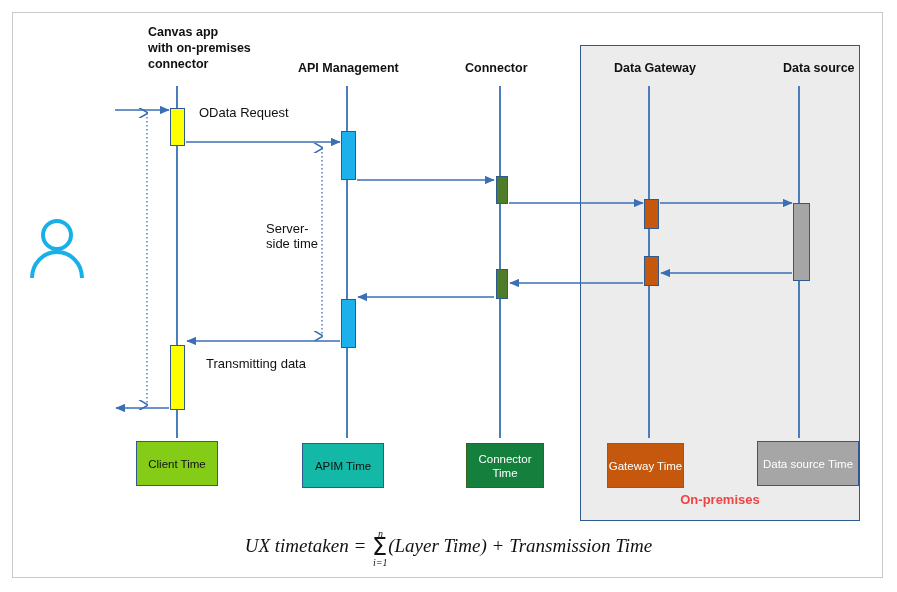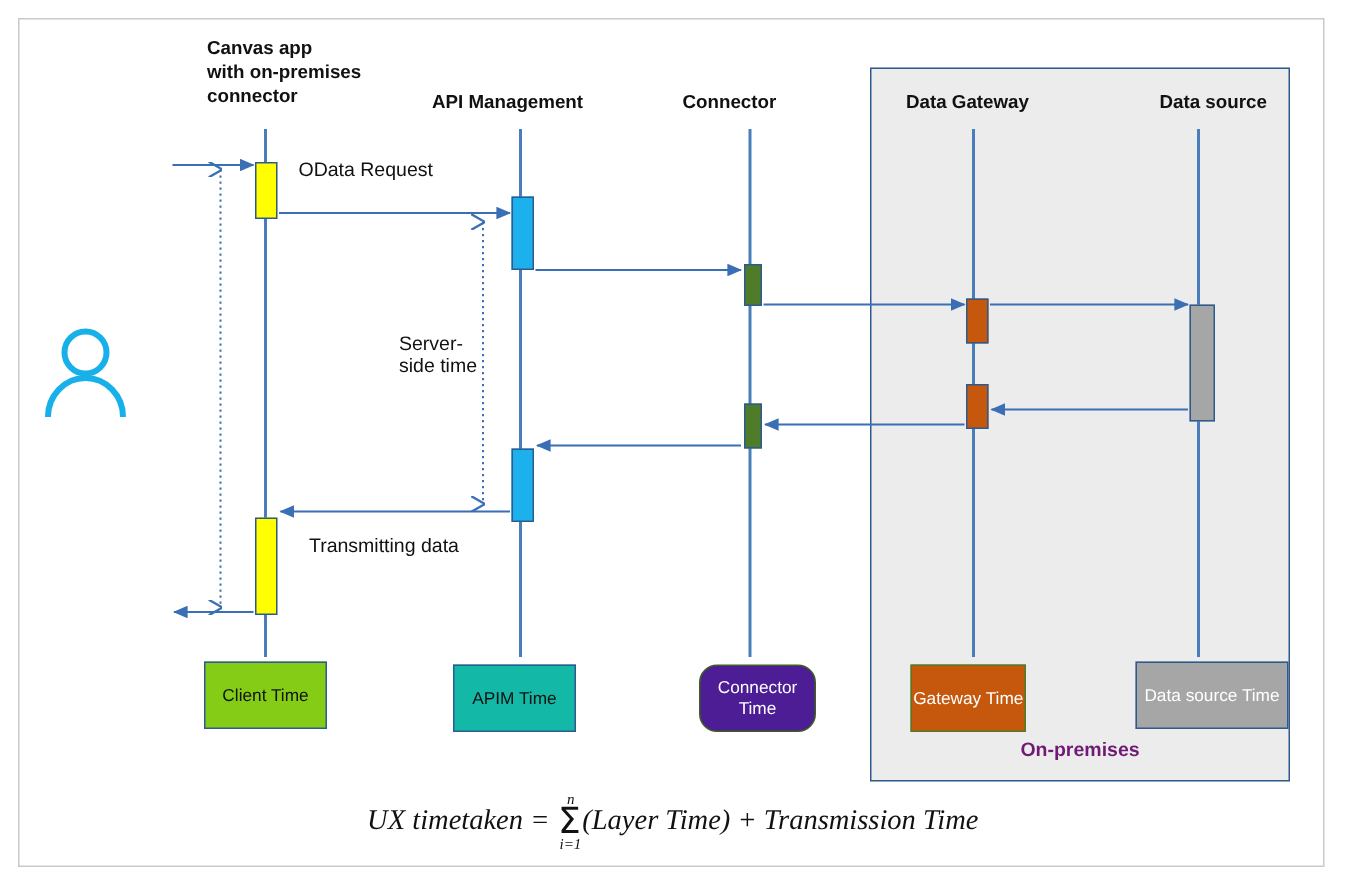--- a/index.html
+++ b/index.html
@@ -39,30 +39,31 @@
     box-sizing: border-box;
   }
   #onprem-label {
     position: absolute;
     left: 580px;
     top: 492px;
     width: 280px;
     text-align: center;
     font-size: 13px;
     font-weight: bold;
-    color: #701a75;
+    color: #ef4444;
   }
   
   .col-header {
     position: absolute;
     font-size: 12.5px;
     font-weight: bold;
     color: #111111;
     line-height: 16px;
     white-space: pre-line;
+    margin-left: 10px;
   }
   
   .lifeline {
     position: absolute;
     width: 2px;
     background: #4a7ebb;
   }
   
   .act {
     position: absolute;
@@ -81,21 +82,21 @@
     border: 1.5px solid #2e5b8f;
     display: flex;
     align-items: center;
     justify-content: center;
     text-align: center;
     font-size: 11.5px;
     line-height: 14px;
   }
   .legend-box.yellow { background: #84cc16; color: #111111; }
   .legend-box.blue   { background: #14b8a6; color: #111111; }
-  .legend-box.green  { background: #4c1d95; color: #ffffff; border-color:#3d6020;border-radius:12px; }
+  .legend-box.green  { background: #15803d; color: #ffffff; border-color:#3d6020; }
   .legend-box.orange { background: #c5580c; color: #ffffff; border-color:#4f7c28; }
   .legend-box.gray   { background: #a6a6a6; color: #ffffff; }
   
   .msg-svg {
     position: absolute;
     overflow: visible;
   }
   
   .anno {
     position: absolute;

